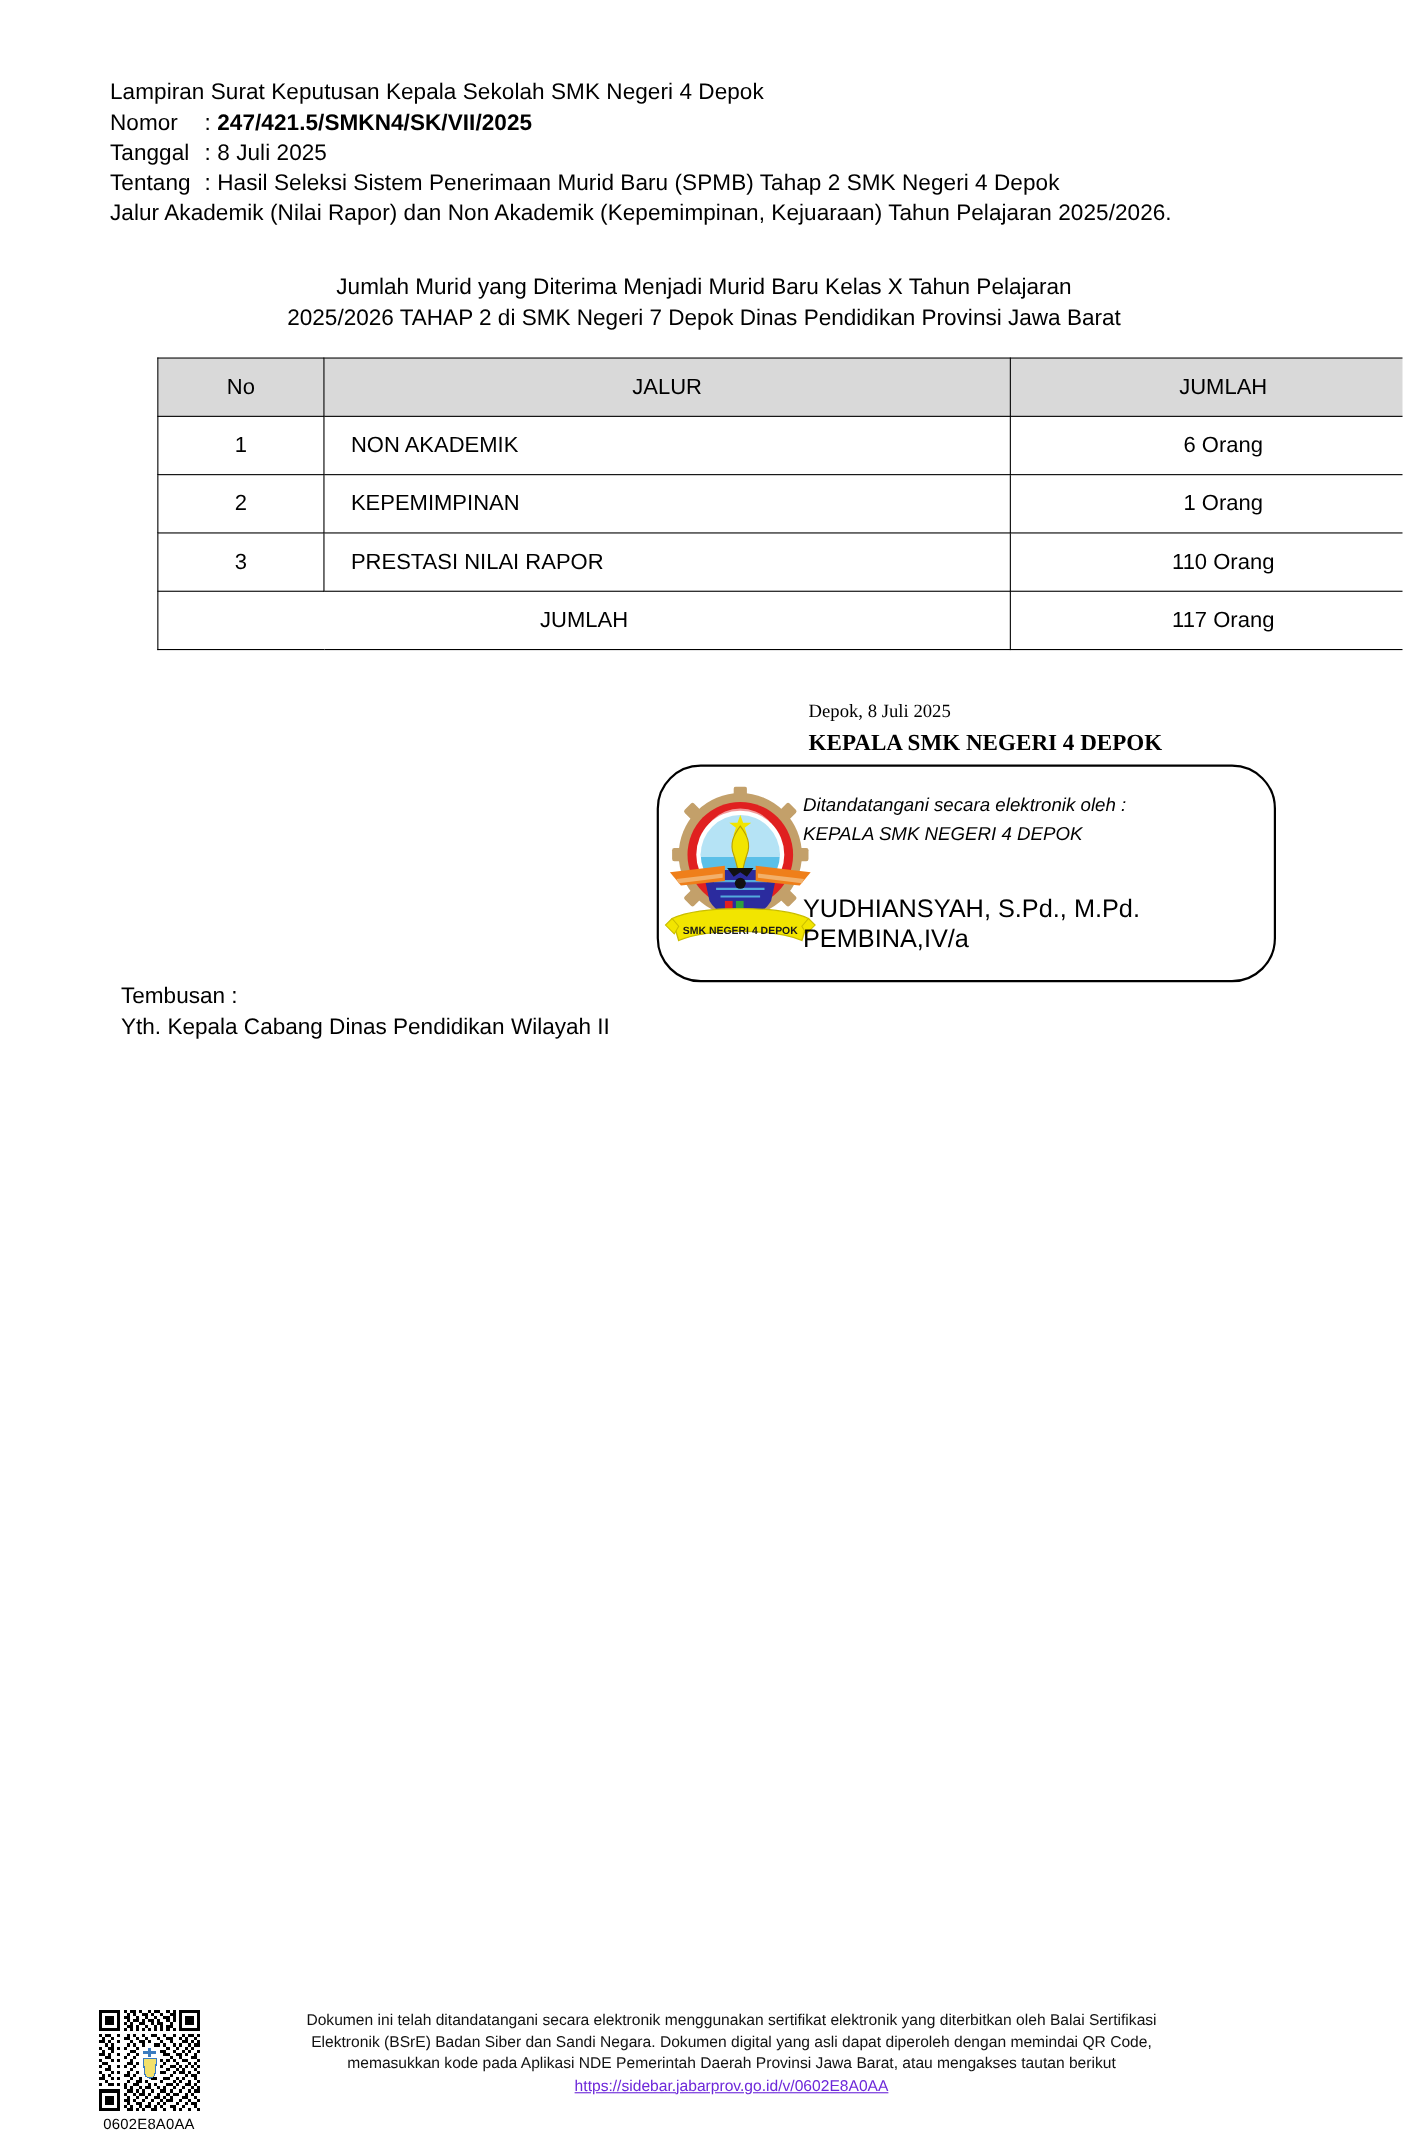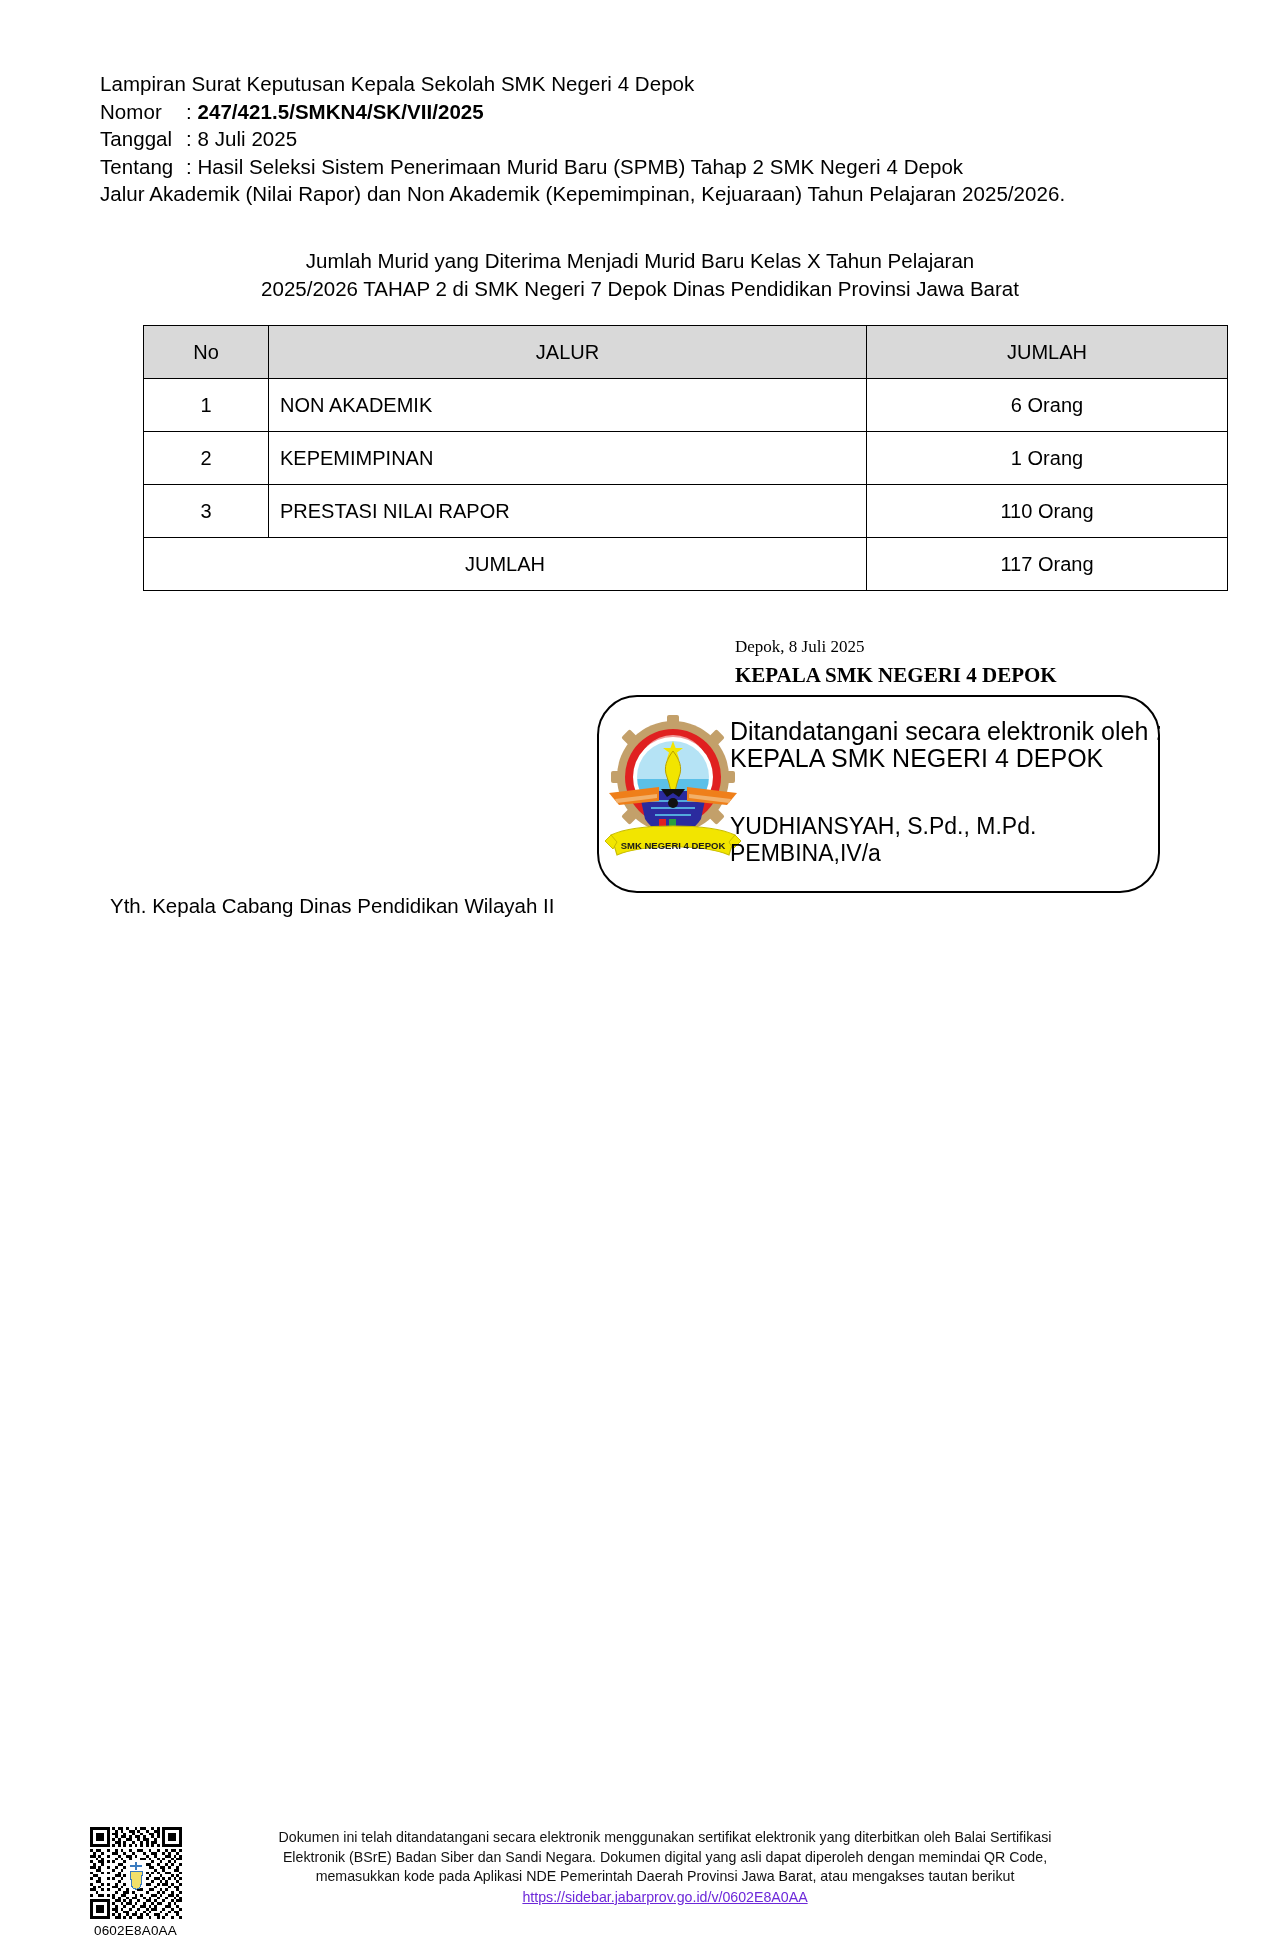--- a/index.html
+++ b/index.html
@@ -67,21 +67,21 @@
   table.jalur {
     border-collapse: collapse;
     width: 1015px;
     table-layout: fixed;
   }
   table.jalur th, table.jalur td {
     border: 1.3px solid #000;
     font-size: 20px;
     font-weight: normal;
     height: 52px;
-    padding: 0 11px;
+    padding: 0 24px;
     vertical-align: middle;
   }
   table.jalur thead th {
     background: #d9d9d9;
     text-align: center;
   }
   .col-no  { width: 102px; text-align: center; }
   .col-jal { width: 575px; text-align: left; }
   .col-jml { width: 338px; text-align: center; }
   td.c-no  { text-align: center; }
@@ -117,22 +117,23 @@
     width: 563px;
     height: 198px;
     border: 2px solid #000;
     border-radius: 40px;
     box-sizing: border-box;
   }
   .sig-text {
     position: absolute;
     left: 730px;
     top: 718px;
-    font-size: 25px;
+    font-size: 17px;
     line-height: 27px;
+    font-style: italic;
   }
   .sig-text .l { display: block; }
   .sig-name {
     position: absolute;
     left: 730px;
     top: 813px;
     font-size: 23px;
     line-height: 27px;
   }
   .sig-name .l { display: block; }
@@ -316,20 +317,21 @@
     <span class="l">Ditandatangani secara elektronik oleh :</span>
     <span class="l">KEPALA SMK NEGERI 4 DEPOK</span>
   </div>
 
   <div class="sig-name">
     <span class="l">YUDHIANSYAH, S.Pd., M.Pd.</span>
     <span class="l">PEMBINA,IV/a</span>
   </div>
 
   <div class="tembusan">
+    <span class="l">Tembusan :</span>
     <span class="l">Yth. Kepala Cabang Dinas Pendidikan Wilayah II</span>
   </div>
 
   <div class="footer">
 
     <div class="qr-wrap">
       <svg class="qr-img" viewBox="0 0 33 33" shape-rendering="crispEdges" xmlns="http://www.w3.org/2000/svg">
         <rect width="33" height="33" fill="#ffffff"></rect>
         <g fill="#000000">
 

